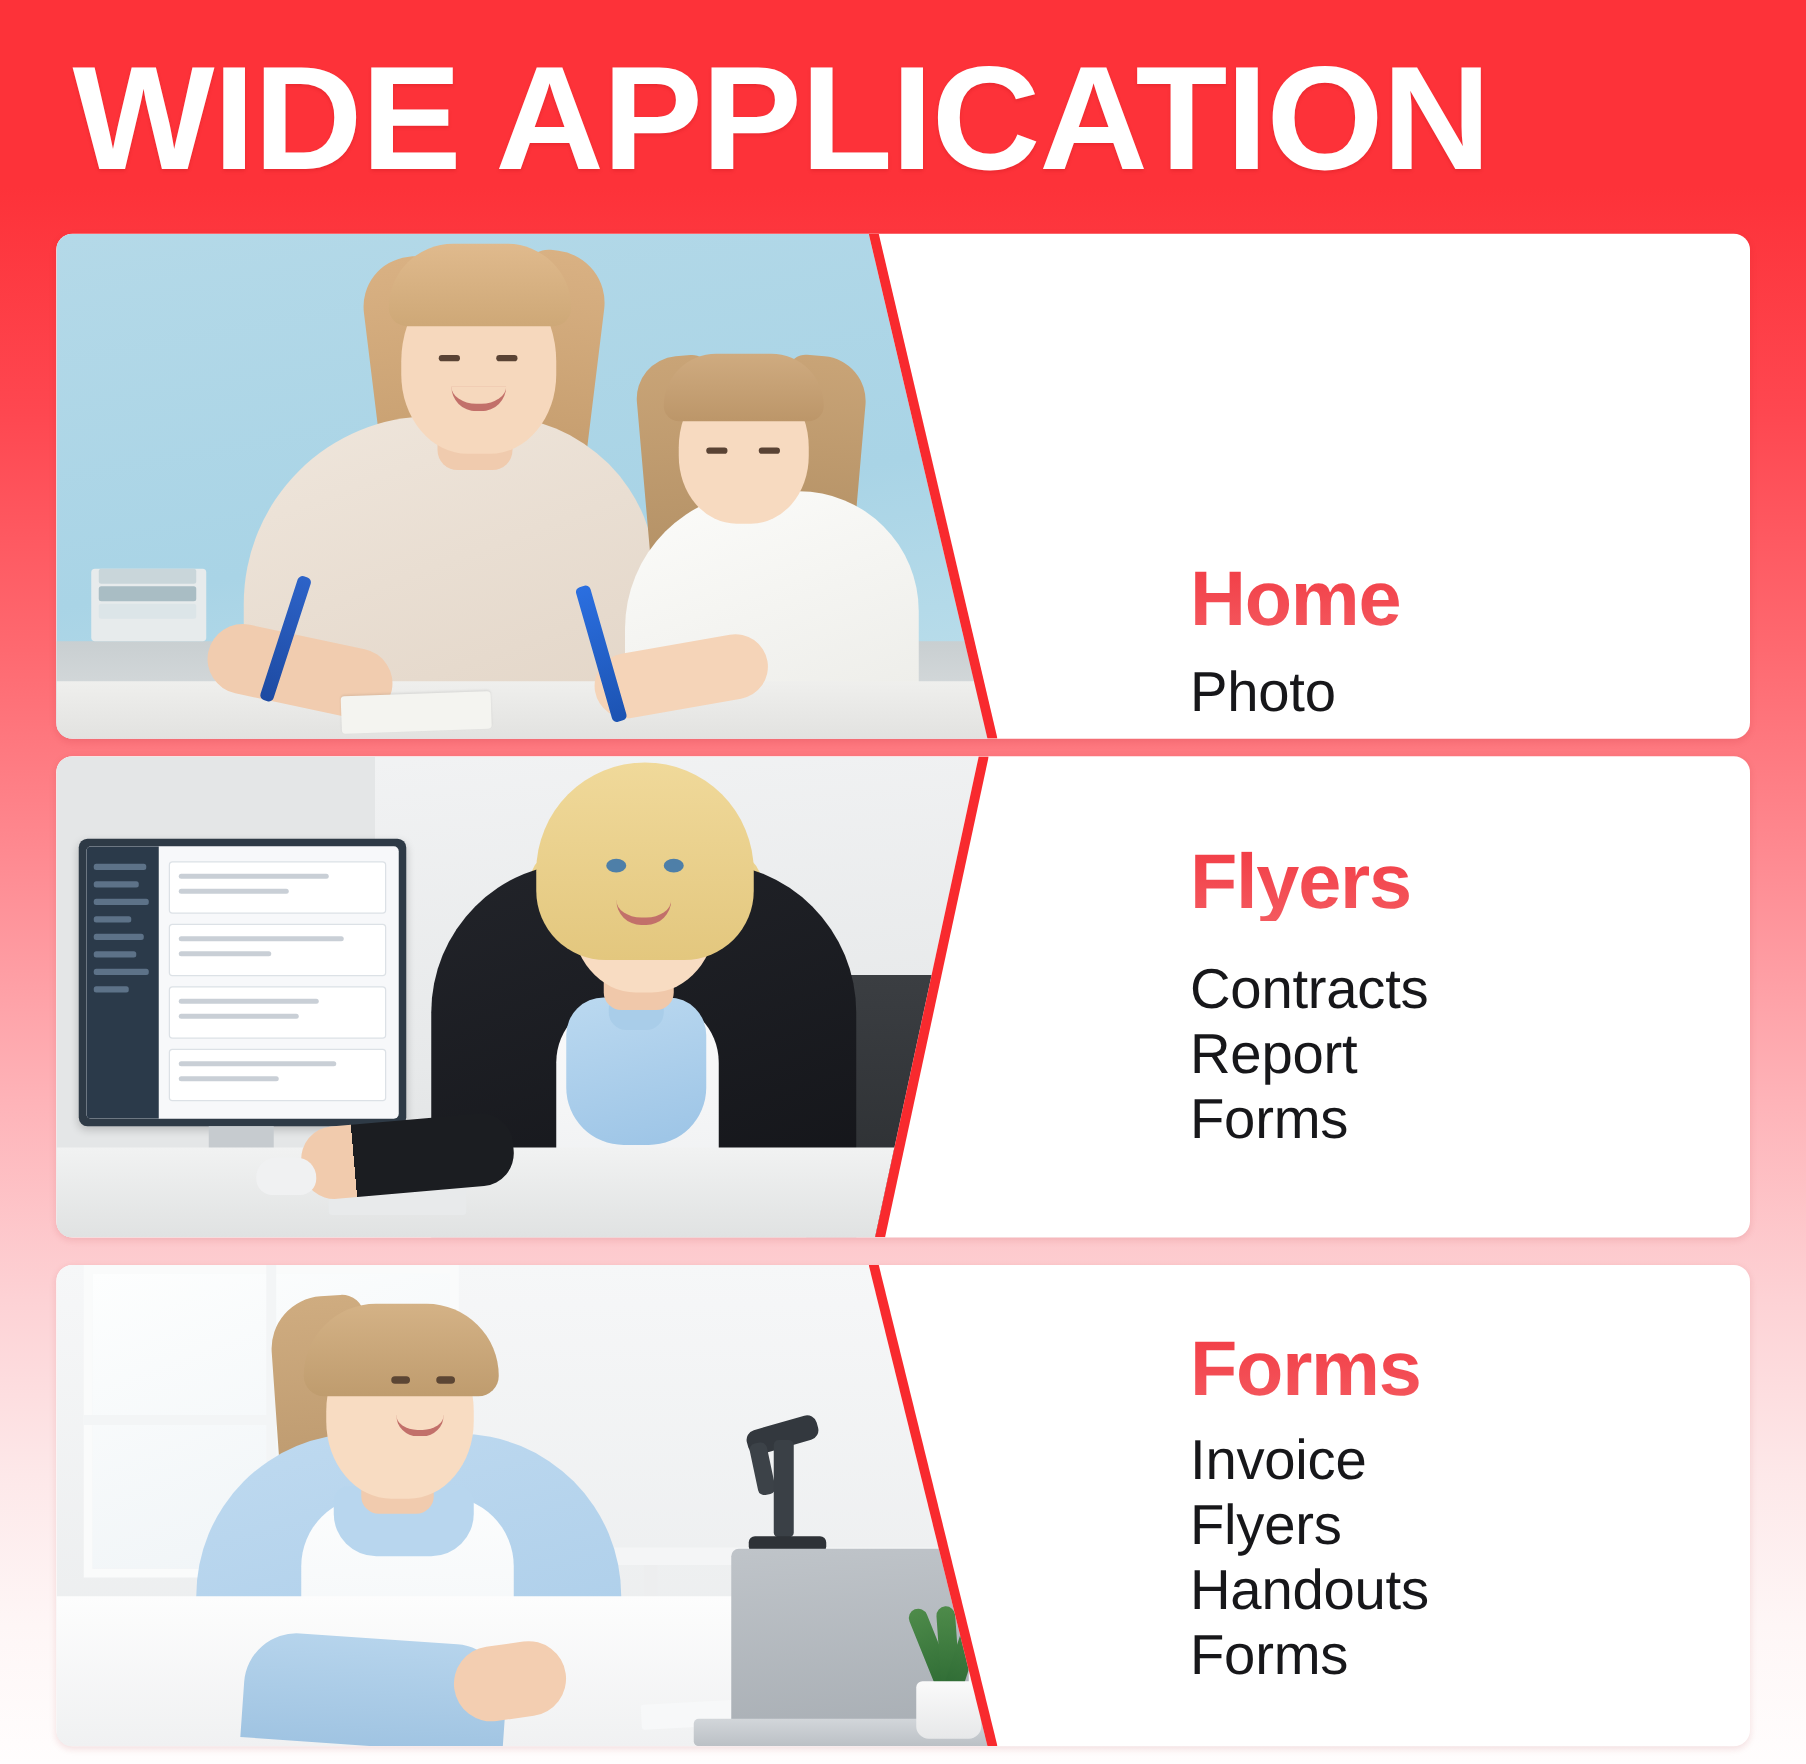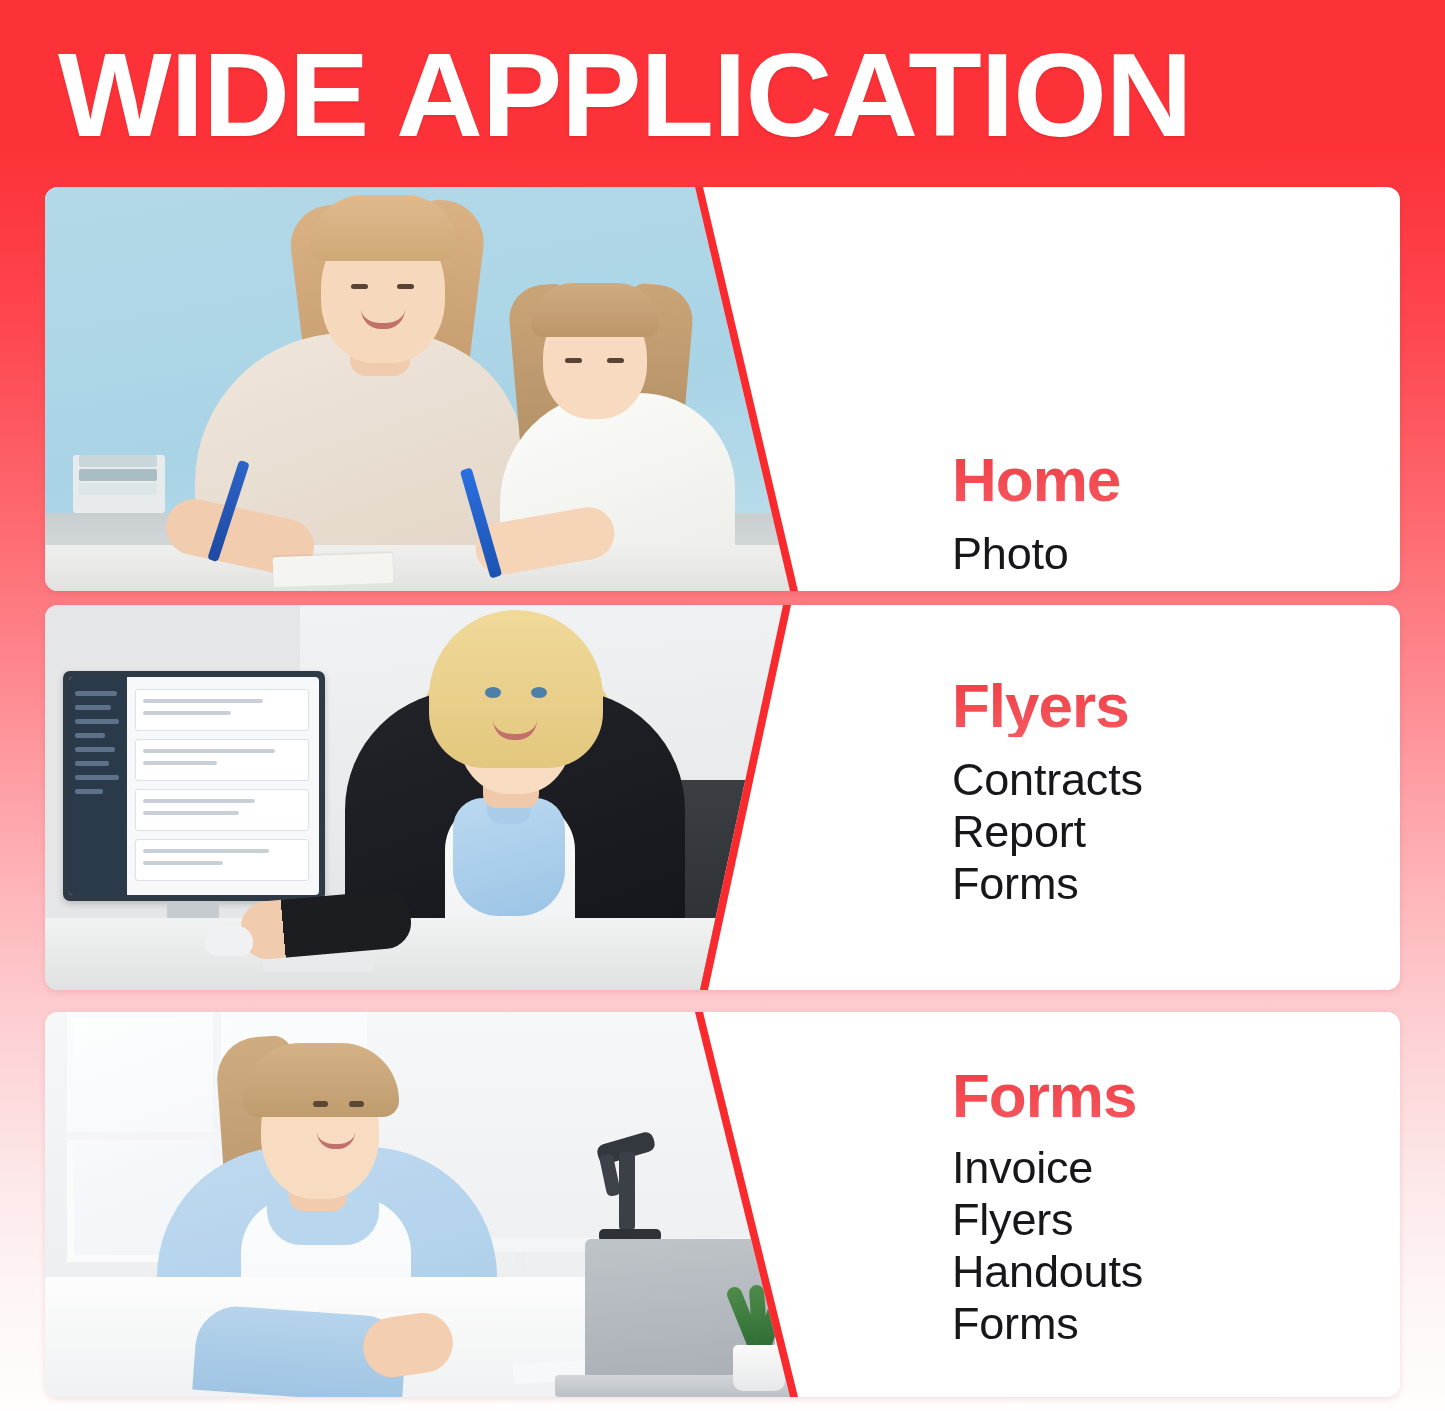--- a/index.html
+++ b/index.html
@@ -113,21 +113,21 @@
   .card-list li {
     font-size: 45px;
     line-height: 52px;
     font-weight: 300;
     color: #17171A;
     letter-spacing: -0.2px;
   }
   #card-1 .card-text { padding-top: 262px; }
   #card-1 .card-list { margin-top: 17px; }
   #card-2 .card-text { padding-top: 70px; }
-  #card-2 .card-list { margin-top: 17px; }
+  #card-2 .card-list { margin-top: 28px; }
   #card-3 .card-text { padding-top: 53px; }
   #card-3 .card-list { margin-top: 15px; }
 
   
   .scene { position: absolute; inset: 0; }
 
   
   .s1-wall { position:absolute; inset:0; background:linear-gradient(170deg,#B4D9E8 0%,#A9D4E6 55%,#BFE0EC 100%); }
   .s1-floor{ position:absolute; left:0; right:0; bottom:0; height:78px; background:linear-gradient(180deg,#C9CFD1,#DDE1E3); }
   .s1-desk { position:absolute; left:0; right:0; bottom:0; height:46px; background:linear-gradient(180deg,#EFEFED,#E2E2E0); }

